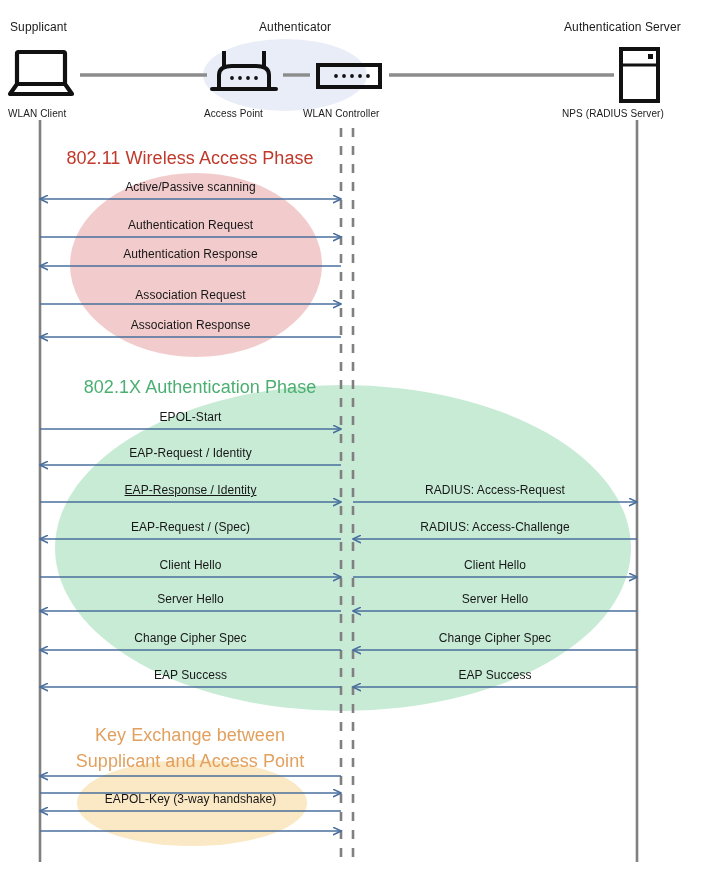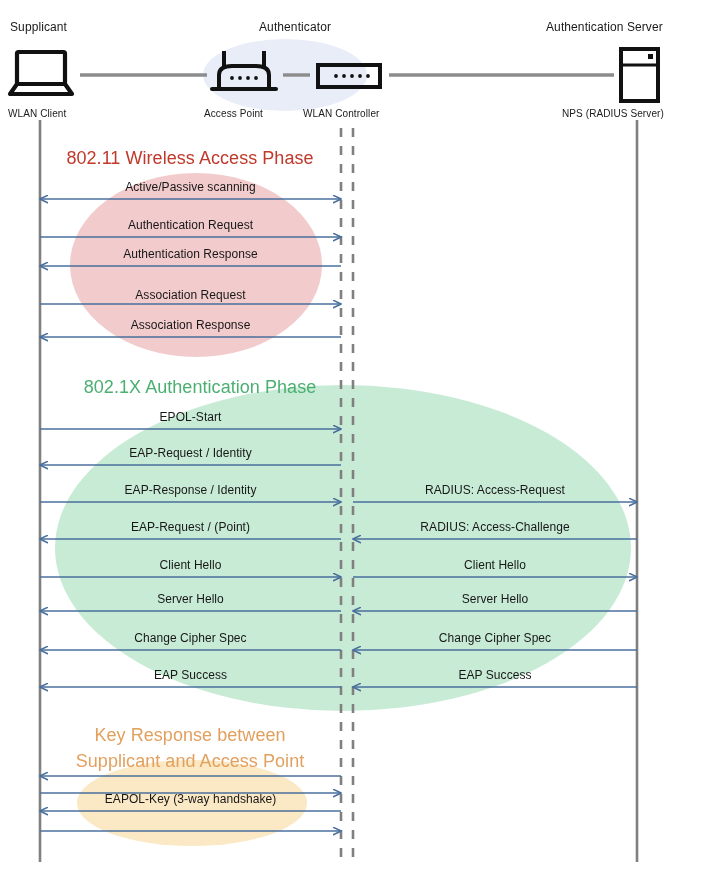--- a/index.html
+++ b/index.html
@@ -149,43 +149,43 @@
         <line x1="40" x2="341" y1="793" y2="793" stroke="#4a6f9c" stroke-width="1.7" marker-end="url(#arrR)"></line>
         <line x1="40" x2="341" y1="811" y2="811" stroke="#4a6f9c" stroke-width="1.7" marker-start="url(#arrL)"></line>
         <line x1="40" x2="341" y1="831" y2="831" stroke="#4a6f9c" stroke-width="1.7" marker-end="url(#arrR)"></line>
       </g>
   </svg>
 
   <div id="text-layer">
 
     <div class="role-label" style="left:10px; top:20px;">Supplicant</div>
     <div class="role-label" style="left:259px; top:20px;">Authenticator</div>
-    <div class="role-label" style="left:546px; top:20px;">Authentication Server</div>
+    <div class="role-label" style="left:564px; top:20px;">Authentication Server</div>
 
     <div class="node-label" style="left:8px; top:108px;">WLAN Client</div>
     <div class="node-label" style="left:204px; top:108px;">Access Point</div>
     <div class="node-label" style="left:303px; top:108px;">WLAN Controller</div>
     <div class="node-label" style="left:562px; top:108px;">NPS (RADIUS Server)</div>
 
     <div class="phase-label" style="left: 0px; top: 148px; width: 380px; text-align: center; color: rgb(192, 57, 43);">802.11 Wireless Access Phase</div>
     <div class="phase-label" style="left: 0px; top: 377px; width: 400px; text-align: center; color: rgb(76, 175, 114);">802.1X Authentication Phase</div>
     <div class="phase-label multi" style="left: 0px; top: 722px; width: 380px; text-align: center; color: rgb(226, 160, 94);">
-      <span>Key Response between</span><br>
+      <span>Key Exchange between</span><br>
       <span>Supplicant and Access Point</span>
     </div>
 
   <div class="msg-label" style="left: 40px; width: 301px; top: 180px;">Active/Passive scanning</div>
       <div class="msg-label" style="left: 40px; width: 301px; top: 218px;">Authentication Request</div>
       <div class="msg-label" style="left: 40px; width: 301px; top: 247px;">Authentication Response</div>
       <div class="msg-label" style="left: 40px; width: 301px; top: 288px;">Association Request</div>
       <div class="msg-label" style="left: 40px; width: 301px; top: 318px;">Association Response</div>
       <div class="msg-label" style="left: 40px; width: 301px; top: 410px;">EPOL-Start</div>
       <div class="msg-label" style="left: 40px; width: 301px; top: 446px;">EAP-Request / Identity</div>
-      <div class="msg-label" style="left: 40px; width: 301px; top: 483px;">EAP-Response / Identity</div>
-      <div class="msg-label" style="left: 40px; width: 301px; top: 520px;">EAP-Request / (Point)</div>
+      <div class="msg-label" style="left: 40px; width: 301px; top: 483px; text-decoration: underline;">EAP-Response / Identity</div>
+      <div class="msg-label" style="left: 40px; width: 301px; top: 520px;">EAP-Request / (Spec)</div>
       <div class="msg-label" style="left: 40px; width: 301px; top: 558px;">Client Hello</div>
       <div class="msg-label" style="left: 40px; width: 301px; top: 592px;">Server Hello</div>
       <div class="msg-label" style="left: 40px; width: 301px; top: 631px;">Change Cipher Spec</div>
       <div class="msg-label" style="left: 40px; width: 301px; top: 668px;">EAP Success</div>
       <div class="msg-label" style="left: 353px; width: 284px; top: 483px;">RADIUS: Access-Request</div>
       <div class="msg-label" style="left: 353px; width: 284px; top: 520px;">RADIUS: Access-Challenge</div>
       <div class="msg-label" style="left: 353px; width: 284px; top: 558px;">Client Hello</div>
       <div class="msg-label" style="left: 353px; width: 284px; top: 592px;">Server Hello</div>
       <div class="msg-label" style="left: 353px; width: 284px; top: 631px;">Change Cipher Spec</div>
       <div class="msg-label" style="left: 353px; width: 284px; top: 668px;">EAP Success</div>

